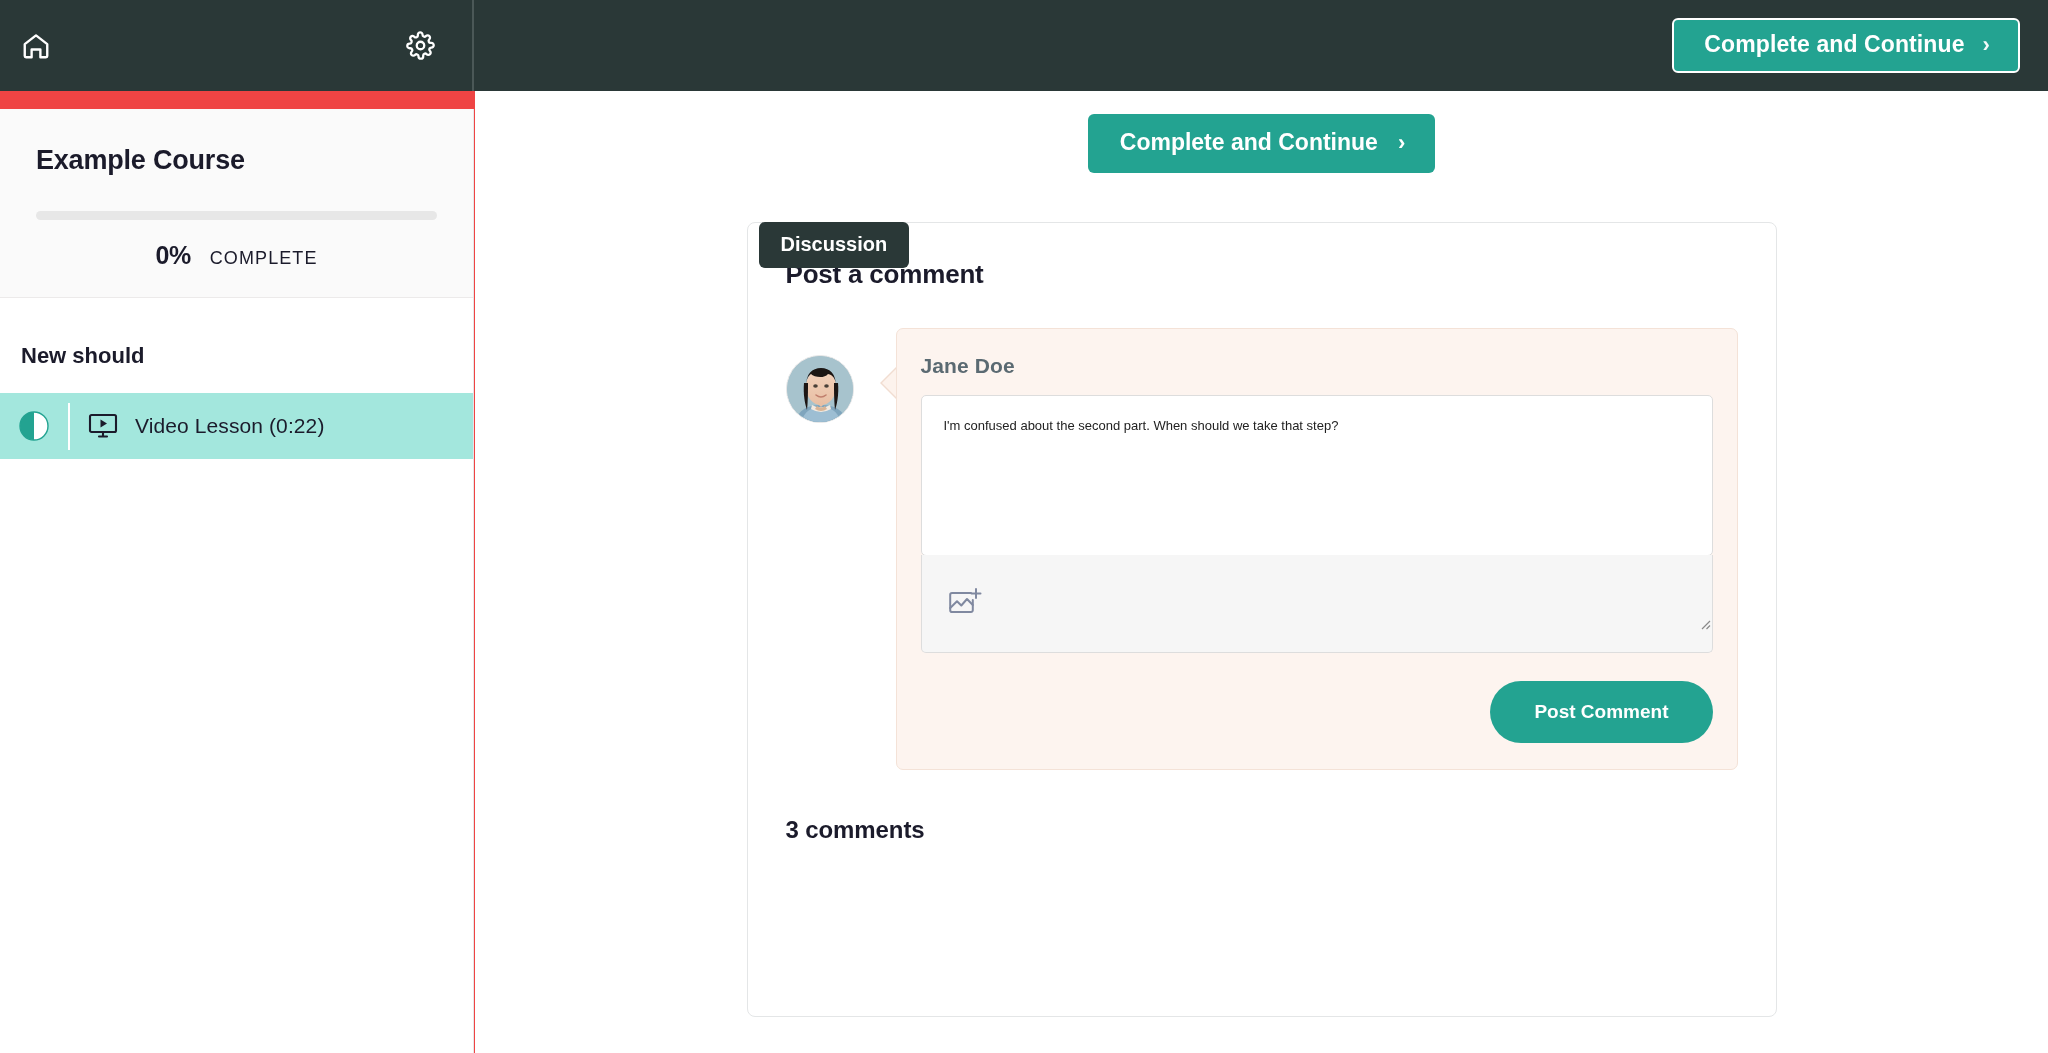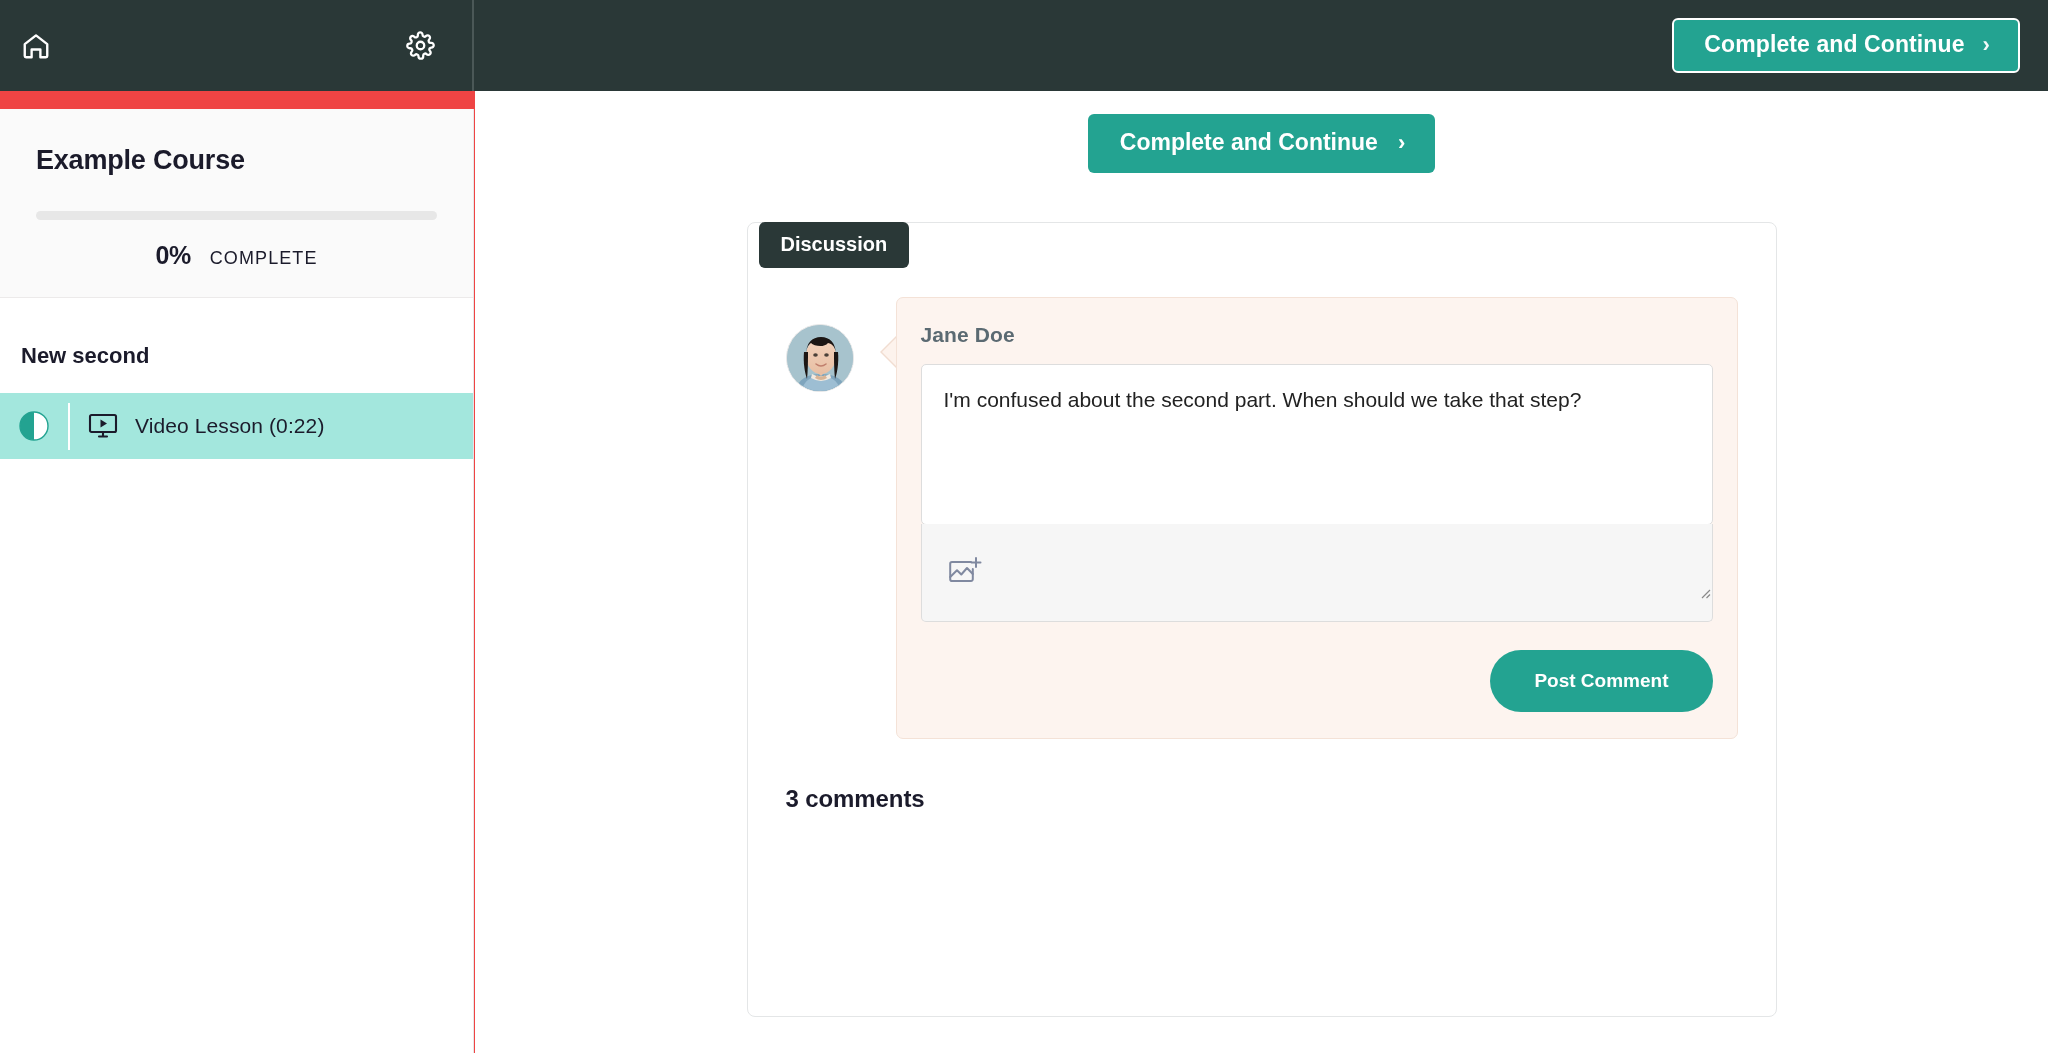--- a/index.html
+++ b/index.html
@@ -281,21 +281,21 @@
     letter-spacing: .1px;
   }
   .comment-textarea {
     width: 100%;
     height: 161px;
     background: #ffffff;
     border: 1px solid #dddddd;
     border-radius: 5px;
     padding: 21px 22px;
     font-family: "Liberation Sans", sans-serif;
-    font-size: 21px;
+    font-size: 13px;
     color: #222222;
     resize: none;
     outline: none;
     line-height: 1.35;
     display: block;
   }
   .resize-grip {
     position: absolute;
     right: 26px;
     bottom: 139px;
@@ -373,21 +373,21 @@
     <div class="course-head">
       <div class="course-title">Example Course</div>
       <div class="progress-track">
         <div class="progress-line" id="progress-fill" style="width: 0%;"></div>
       </div>
       <div class="progress-label">
         <span class="progress-pct">0%</span><span class="progress-word">COMPLETE</span>
       </div>
     </div>
 
-    <div class="section-title">New second</div>
+    <div class="section-title">New should</div>
 
     <div class="lesson">
       <span class="lesson-status">
         <svg width="30" height="30" viewBox="0 0 30 30">
           <circle cx="15" cy="15" r="14" fill="#ffffff"></circle>
           <path d="M15 1a14 14 0 0 0 0 28z" fill="#23a391"></path>
           <circle cx="15" cy="15" r="14" fill="none" stroke="#23a391" stroke-width="1.4"></circle>
         </svg>
       </span>
       <span class="lesson-sep"></span>
@@ -408,20 +408,21 @@
       <button class="cta-main">
         <span>Complete and Continue</span>
         <span class="chev">›</span>
       </button>
     </div>
 
     <div class="discussion-wrap">
       <div class="tab-badge">Discussion</div>
 
       <div class="card">
+        <div class="card-heading">Post a comment</div>
 
         <div class="composer">
           <div class="avatar">
             <svg viewBox="0 0 68 68" width="68" height="68">
               <defs>
                 <clipPath id="avclip">
                     <circle cx="34" cy="34" r="34"></circle>
                   </clipPath>
                 <linearGradient id="skin" x1="0" y1="0" x2="0" y2="1">
                   <stop offset="0%" stop-color="#f3d3bd"></stop>

